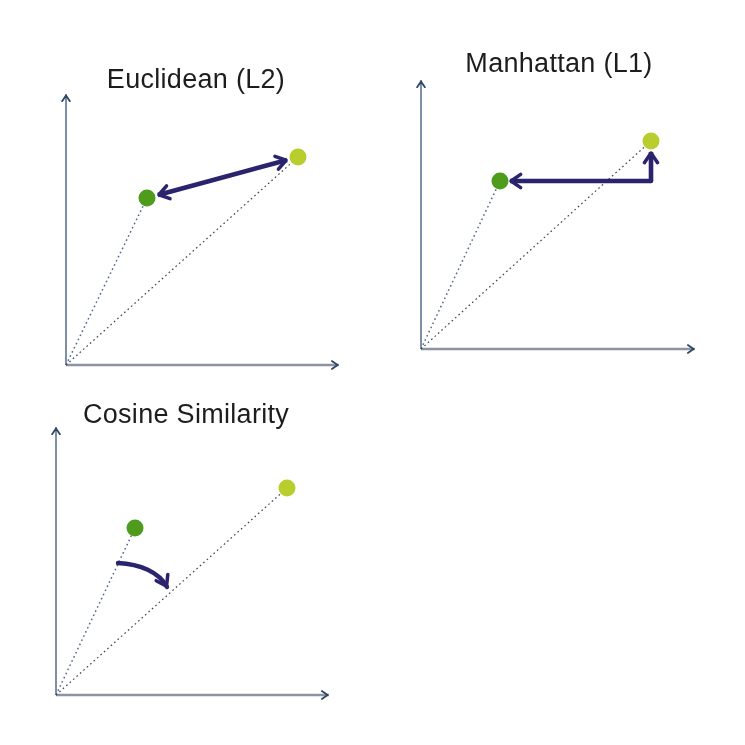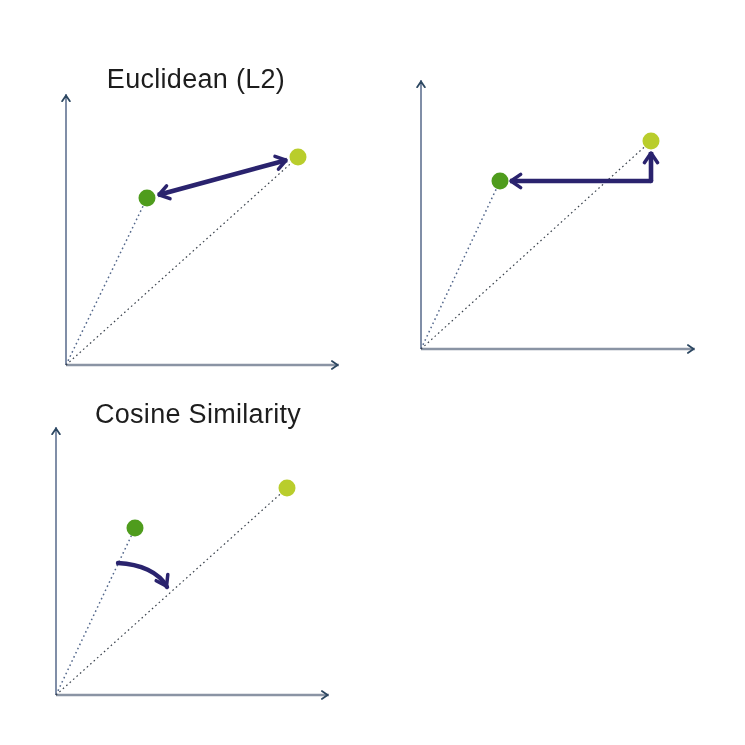--- a/index.html
+++ b/index.html
@@ -15,21 +15,21 @@
     background: #ffffff;
     overflow: hidden;
   }
   .panel {
     position: absolute;
     width: 372px;
     height: 372px;
   }
   #panel-0 { left: 0;     top: 16px; margin-left: 10px; }
   #panel-1 { left: 373px; top: 0; }
-  #panel-2 { left: 0;     top: 373px; padding-left: 24px; }
+  #panel-2 { left: 0;     top: 373px; }
   #panel-3 { left: 373px; top: 373px; }
   .panel-title {
     position: absolute;
     left: 0;
     width: 100%;
     text-align: center;
     font-size: 27px;
     font-weight: 400;
     letter-spacing: 0.3px;
     color: #1d1d1d;
@@ -63,20 +63,21 @@
         <line x1="56" y1="349" x2="56" y2="78" stroke="#56698a" stroke-width="1.5" marker-end="url(#ah0)"></line>
         <line x1="56" y1="349" x2="137" y2="182" stroke="#54688c" stroke-width="1.5" stroke-dasharray="1.6 3"></line>
         <line x1="56" y1="349" x2="288" y2="141" stroke="#3a424c" stroke-width="1.2" stroke-dasharray="1.6 3"></line>
         <line x1="148" y1="179" x2="277" y2="144" stroke="#2a236e" stroke-width="4.6" marker-start="url(#vh0)" marker-end="url(#vh0)"></line>
         <circle cx="137" cy="182" r="8.5" fill="#4f9c1d"></circle>
         <circle cx="288" cy="141" r="8.5" fill="#b9cd2c"></circle>
       </svg>
   </div>
 
   <div class="panel row-top" id="panel-1">
+    <div class="panel-title">Manhattan (L1)</div>
     <svg width="372" height="372" viewBox="0 0 372 372">
         <defs>
           <marker id="ah1" viewBox="0 0 13 13" markerWidth="13" markerHeight="13" markerUnits="userSpaceOnUse" refX="10" refY="6.5" orient="auto-start-reverse">
             <path d="M2.86,2.6 L8.58,6.5 L2.86,10.4" fill="none" stroke="#2c4761" stroke-width="1.8" stroke-linecap="round" stroke-linejoin="round"></path>
           </marker>
           <marker id="vh1" viewBox="0 0 22 22" markerWidth="22" markerHeight="22" markerUnits="userSpaceOnUse" refX="15.5" refY="11" orient="auto-start-reverse">
             <path d="M4.84,4.4 L14.520000000000001,11 L4.84,17.6" fill="none" stroke="#2a236e" stroke-width="3.5" stroke-linecap="round" stroke-linejoin="round"></path>
           </marker>
         </defs>
         <line x1="48" y1="349" x2="322" y2="349" stroke="#8a94a4" stroke-width="2.3" marker-end="url(#ah1)"></line>

